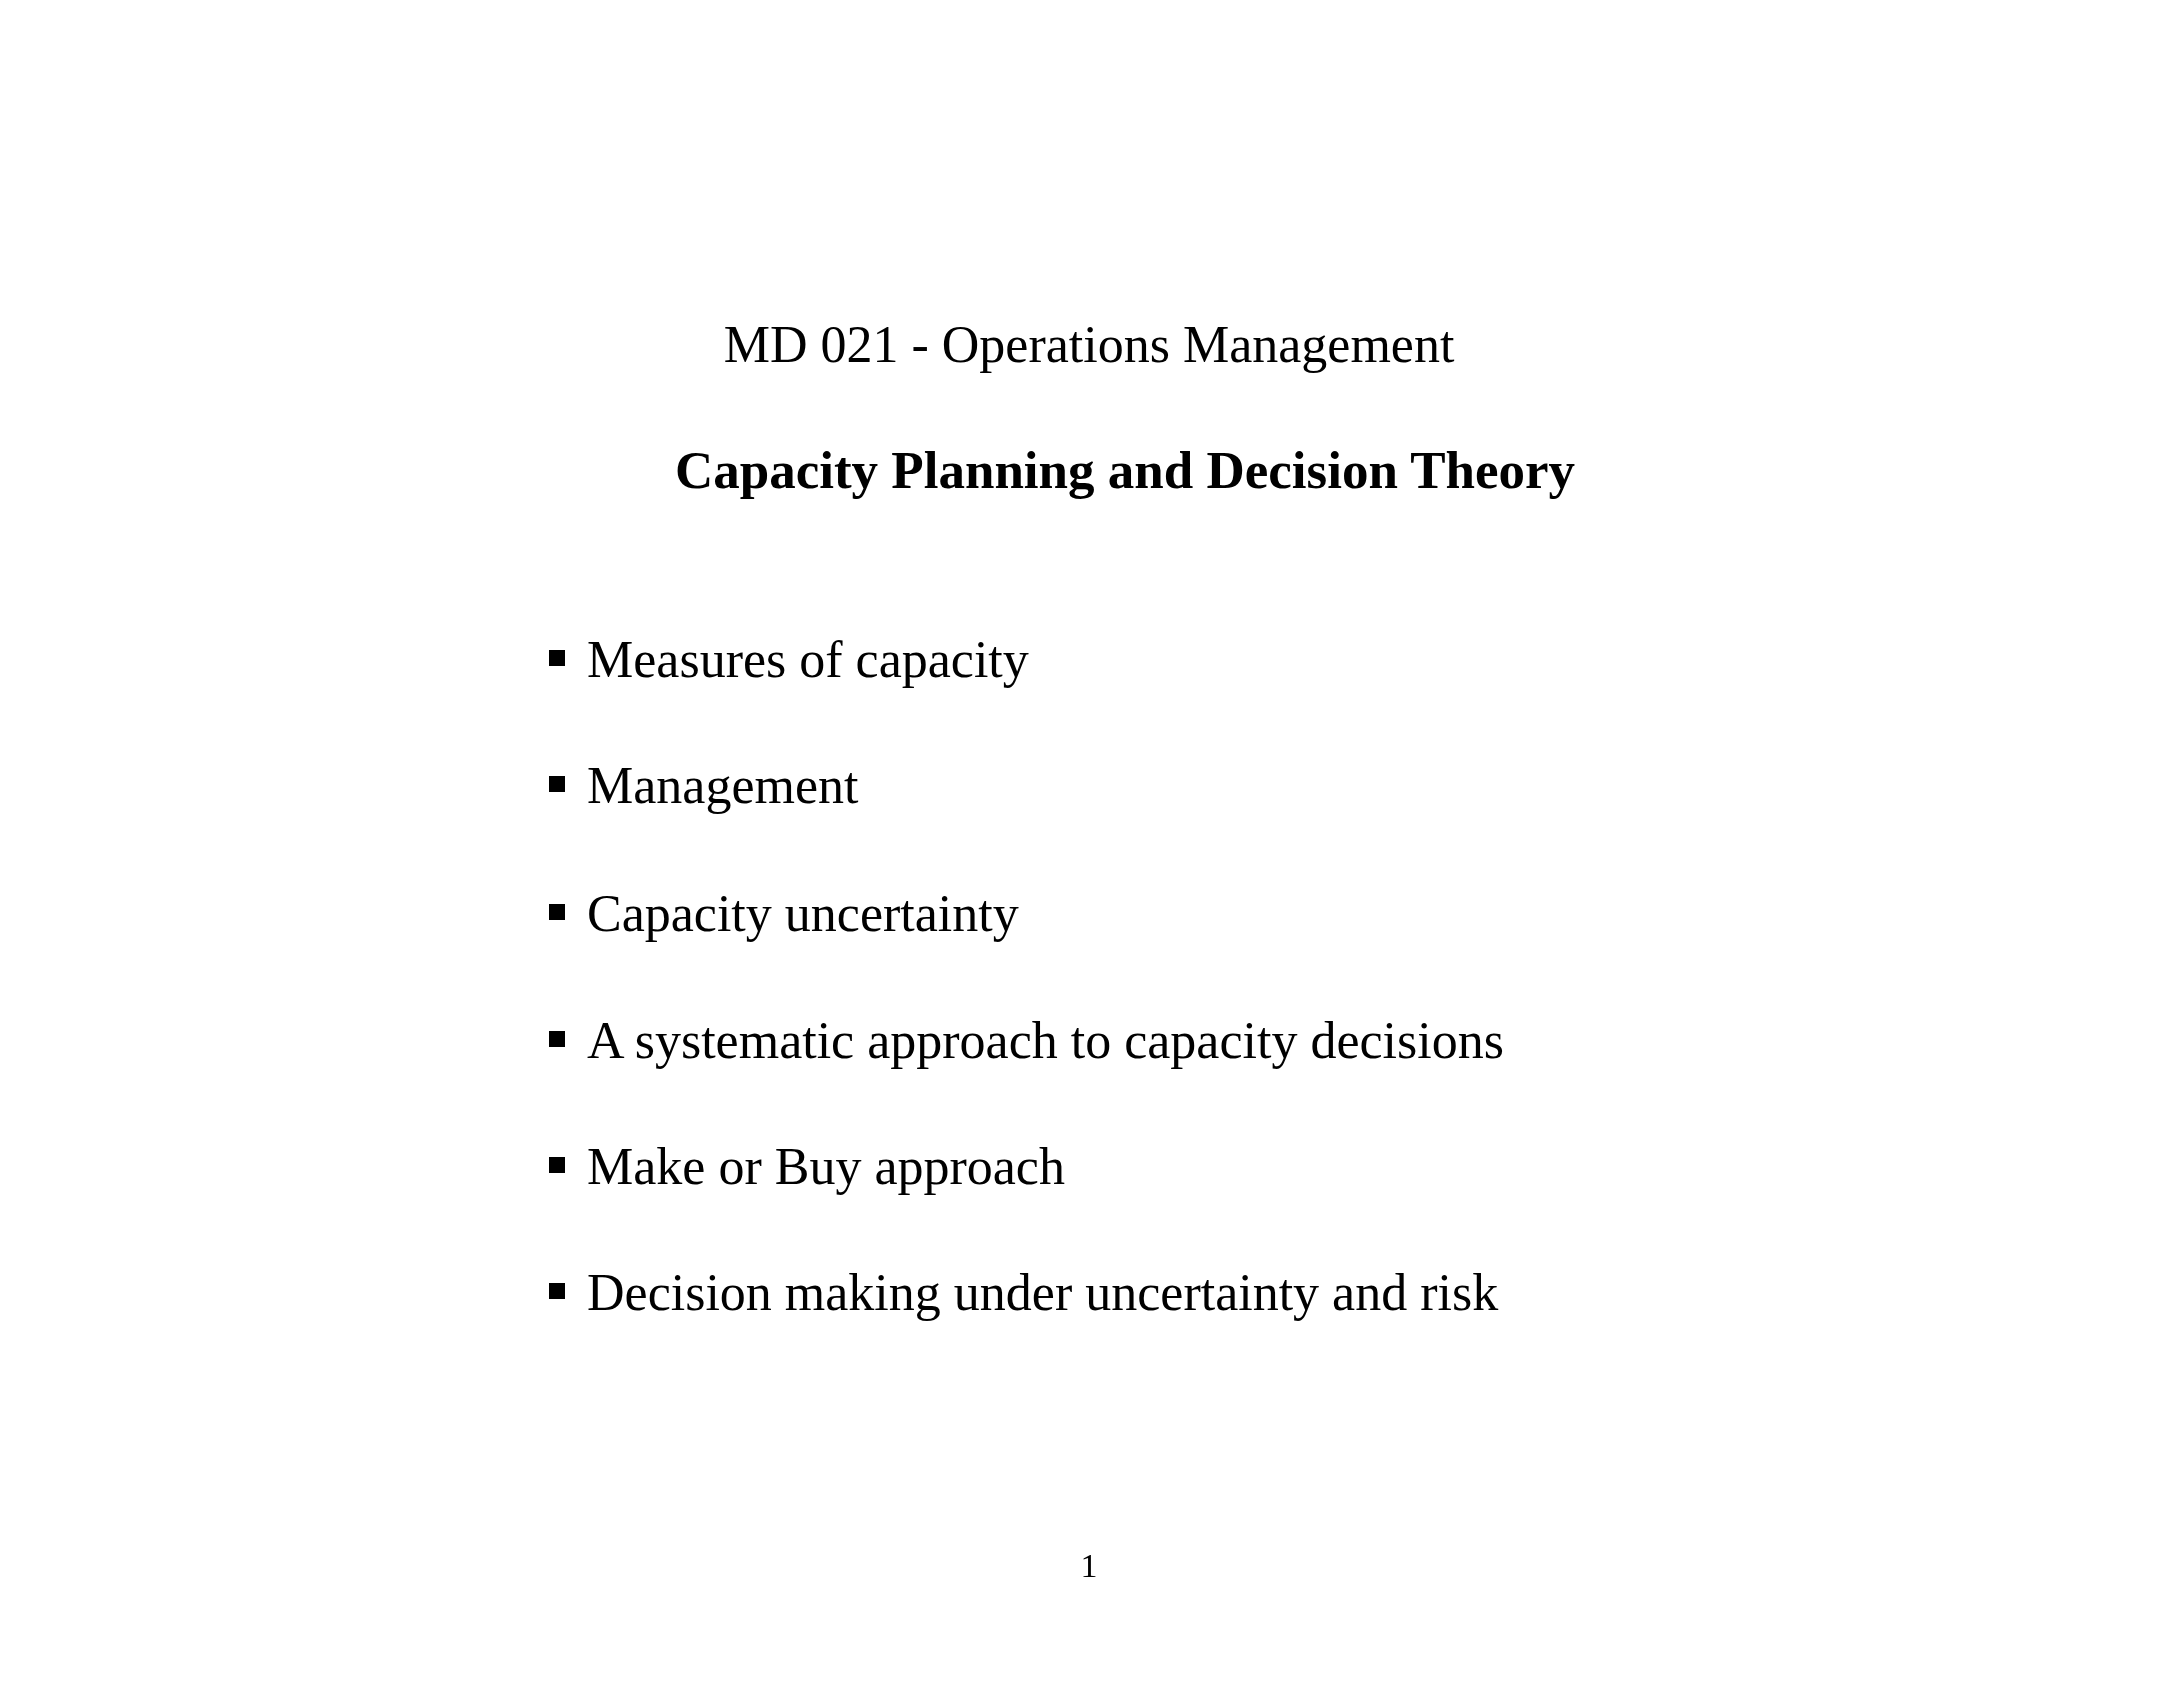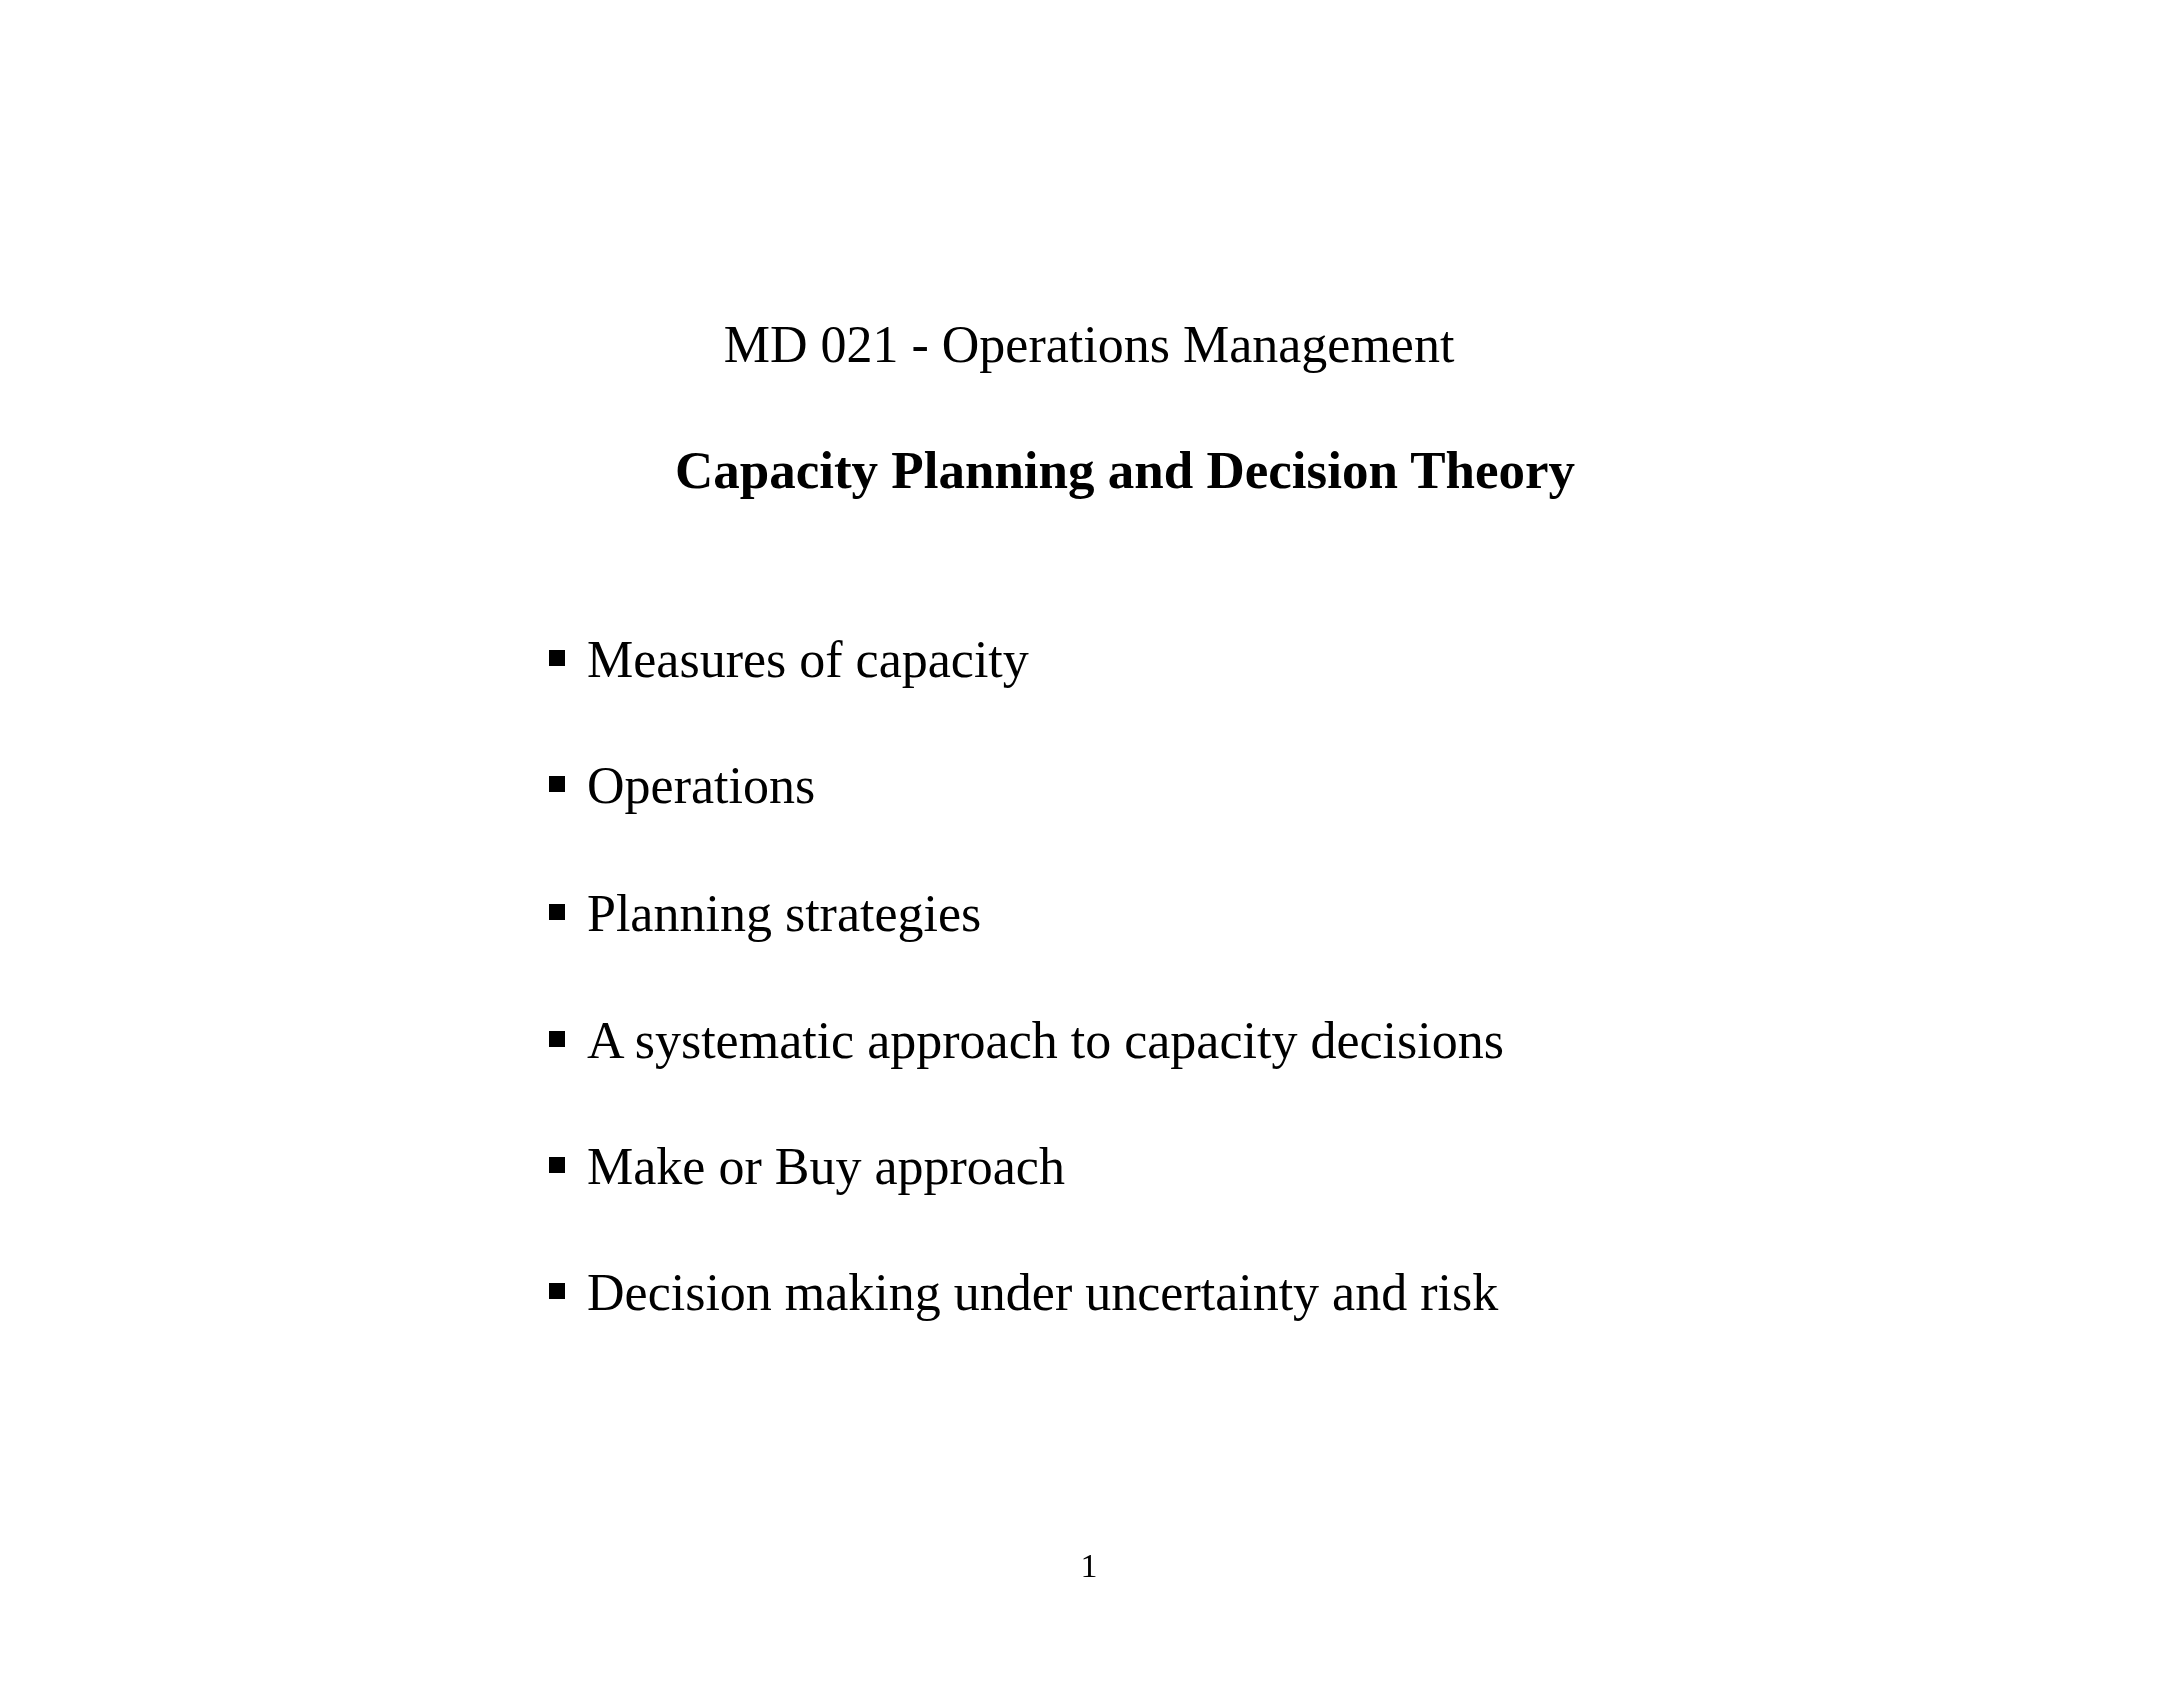--- a/index.html
+++ b/index.html
@@ -94,25 +94,25 @@
 
   <div class="lecture-title">Capacity Planning and Decision Theory</div>
 
   <ul class="topics">
     <li class="topic" style="top:628px;">
       <span class="bullet"></span>
       <span class="topic-text">Measures of capacity</span>
     </li>
     <li class="topic" style="top:754px;">
       <span class="bullet"></span>
-      <span class="topic-text">Operations</span>
+      <span class="topic-text">Management</span>
     </li>
     <li class="topic" style="top:882px;">
       <span class="bullet"></span>
-      <span class="topic-text">Planning strategies</span>
+      <span class="topic-text">Capacity uncertainty</span>
     </li>
     <li class="topic" style="top:1009px;">
       <span class="bullet"></span>
       <span class="topic-text">A systematic approach to capacity decisions</span>
     </li>
     <li class="topic" style="top:1135px;">
       <span class="bullet"></span>
       <span class="topic-text">Make or Buy approach</span>
     </li>
     <li class="topic" style="top:1261px;">

